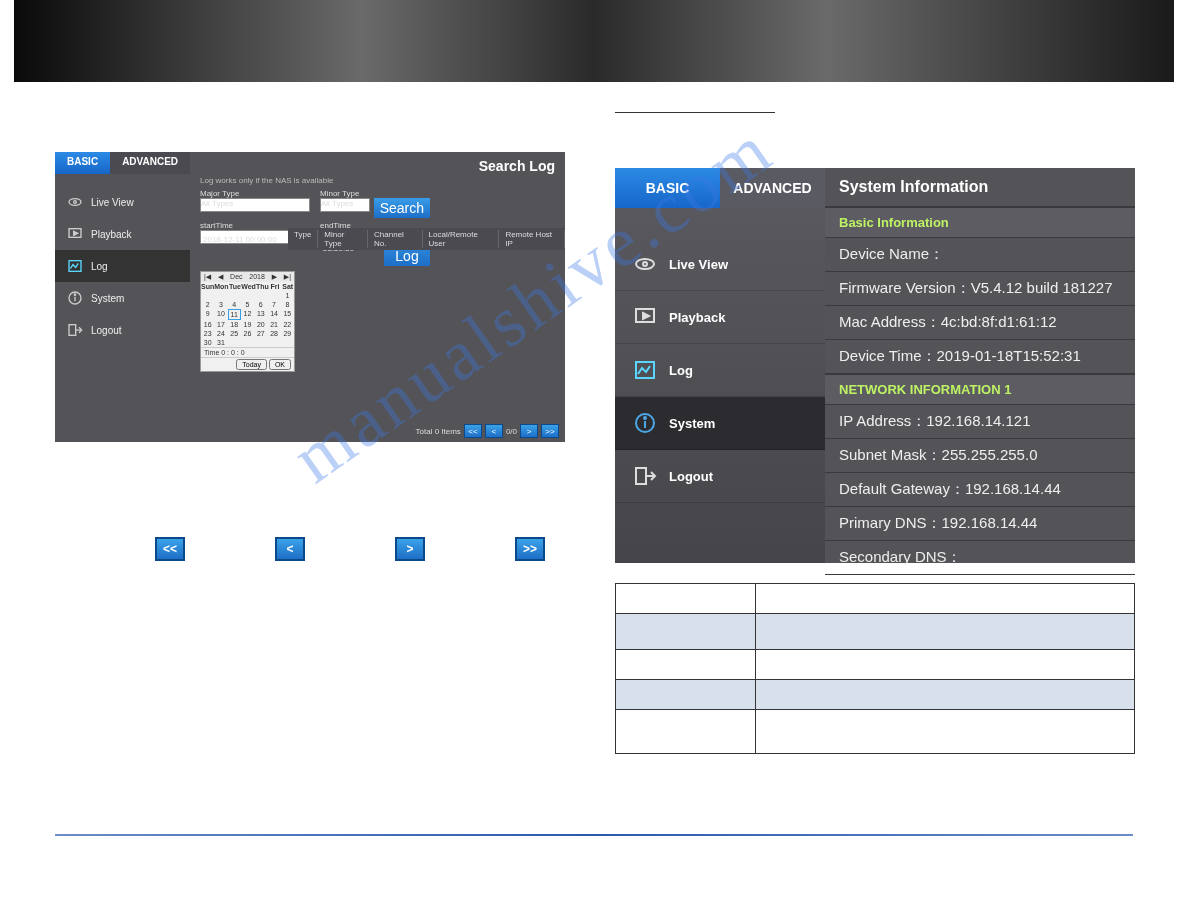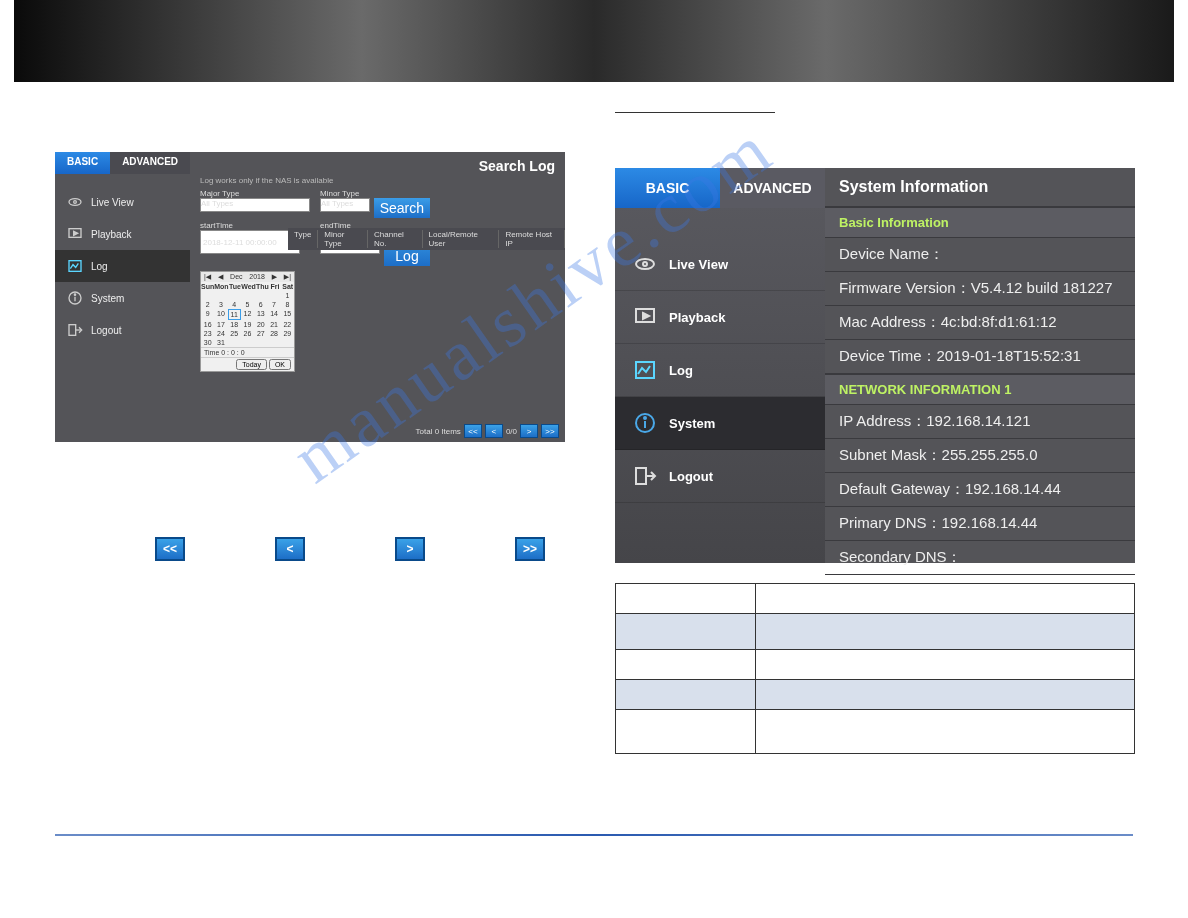--- a/index.html
+++ b/index.html
@@ -19,21 +19,21 @@
   .sidebar1 { position: absolute; left:0; top:22px; width:135px; padding: 12px 0; }
   .sitem1 { display:flex; align-items:center; gap:8px; padding:8px 12px; color:#eee; font-size:10px; cursor:pointer; }
   .sitem1.active { background:#333; }
   .icon1 { width:16px; height:16px; display:inline-block; }
   .main1 { position:absolute; left:135px; top:0; right:0; bottom:0; padding:6px 10px; }
   .title1 { color:#fff; font-size:14px; font-weight:bold; margin-bottom:2px;text-align:right; }
   .sub1 { font-size:8px; color:#bbb; margin-bottom:4px; }
   .row1 { display:flex; gap:10px; margin-bottom:3px; }
   .col1 { width:110px; font-size:8px; color:#ddd; }
   .sel1 { width:110px; height:14px; font-size:8px; background:#fff; border:1px solid #888; }
-  .inp1 { width:100px; height:14px; font-size:8px; background:#fff; border:1px solid #888; padding:11px 2px; display:inline-flex; align-items:center; justify-content:space-between; }
+  .inp1 { width:100px; height:14px; font-size:8px; background:#fff; border:1px solid #888; padding:4px 2px; display:inline-flex; justify-content:space-between; }
   .btn-blue { background:linear-gradient(#3a9de8,#1d6ec7); color:#fff; font-size:14px; padding:2px 6px; border:none; cursor:pointer; }
   .calendar { background:#f0f0f0; width:95px; font-size:7px; color:#333; border:1px solid #999; margin-top:2px; }
   .calendar .hdr { display:flex; justify-content:space-between; padding:1px 3px; background:#e8e8e8; }
   .calendar .days { display:grid; grid-template-columns:repeat(7,1fr); text-align:center; }
   .calendar .days span { padding:1px 0; }
   .calendar .today { border:1px solid #3a9de8; }
   .calendar .foot { display:flex; justify-content:space-between; padding:1px 3px; border-top:1px solid #ccc; }
   .theaders { position:absolute; top:76px; left:98px; right:0; display:flex; font-size:8px; color:#ddd; background:#4a4a50; padding:2px 0; }
   .theaders span { padding:0 6px; border-right:1px solid #666; }
   .pager { position:absolute; bottom:4px; right:6px; display:flex; align-items:center; gap:3px; font-size:8px; color:#ddd; }

